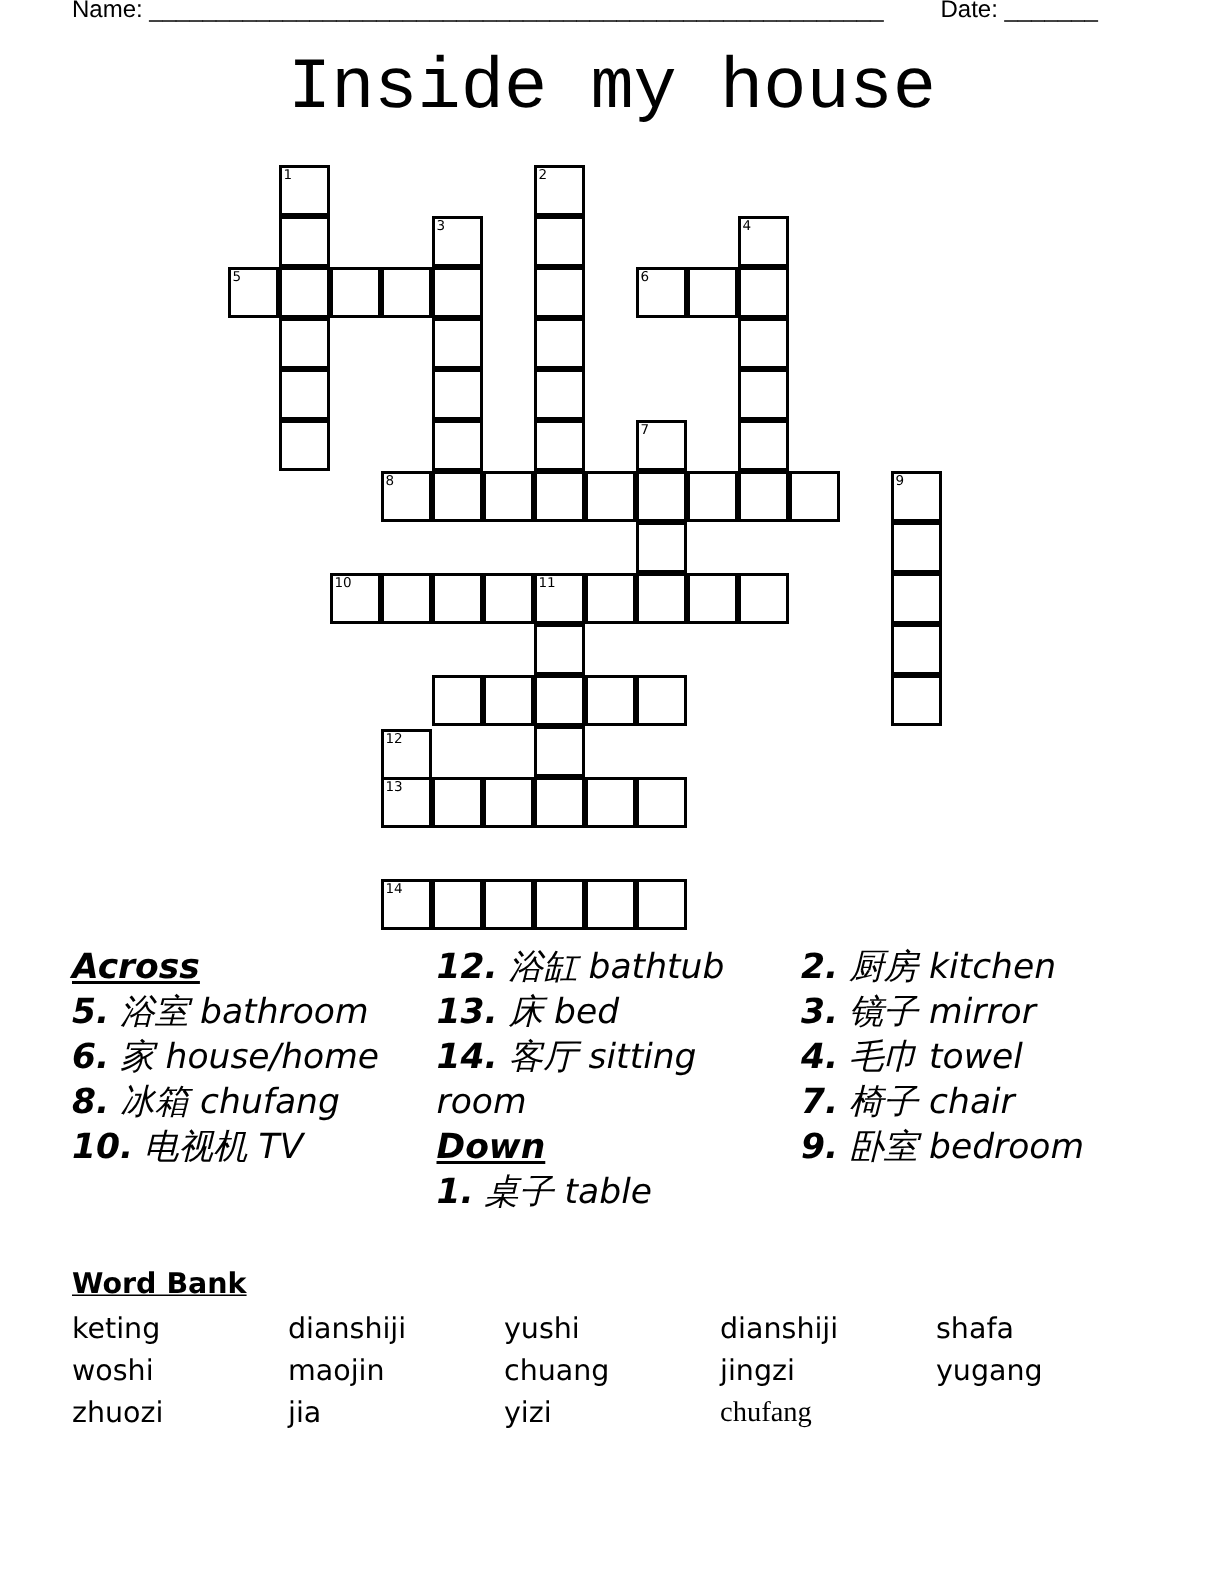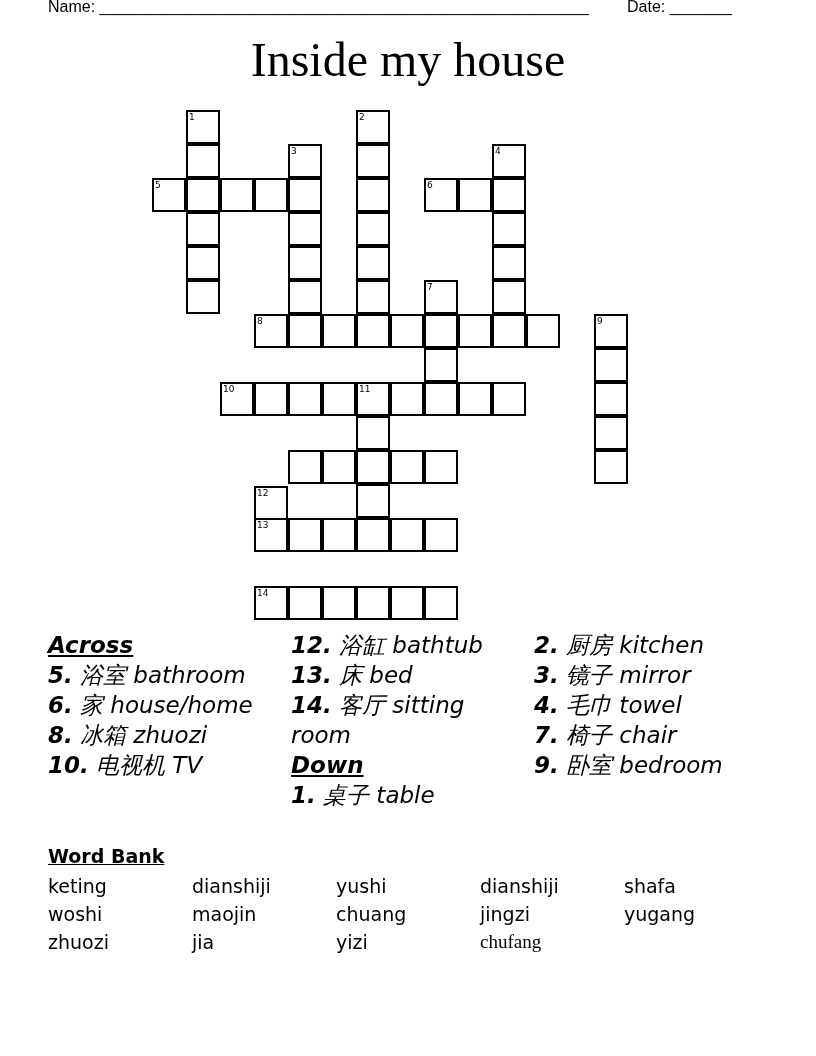--- a/index.html
+++ b/index.html
@@ -1,18 +1,18 @@
 <!DOCTYPE html>
 <html><head>
 <meta charset="utf-8">
 <style>
   html, body { margin: 0; padding: 0; background: #ffffff; }
   body { width: 816px; height: 1056px; position: relative; overflow: hidden; font-family: "DejaVu Sans", sans-serif; color: #000; }
   .hdr { position: absolute; top: -2px; font-family: "Liberation Sans", sans-serif; font-size: 16px; white-space: pre; }
-  .title { position: absolute; top: 32px; left: 0; width: 816px; text-align: center; font-family: Liberation Serif, serif; font-size: 48px; letter-spacing: 0px; }
+  .title { position: absolute; top: 32px; left: 0; width: 816px; text-align: center; font-family: Liberation Mono, monospace; font-size: 48px; letter-spacing: 0px; }
   .grid { position: absolute; left: 0; top: 0; width: 816px; height: 640px; }
   .cell { position: absolute; width: 34px; height: 34px; box-sizing: border-box; border: 2px solid #000; background: #fff; }
   .cell .num { position: absolute; left: 1px; top: 0px; font-size: 9px; line-height: 10px; font-family: "DejaVu Sans", sans-serif; }
   .col { position: absolute; font-size: 23px; line-height: 30px; font-style: italic; }
   .col .heading { font-weight: bold; text-decoration: underline; }
   .col .num { font-weight: bold; }
   .wb-title { position: absolute; left: 48px; top: 845px; font-size: 19px; font-weight: bold; text-decoration: underline; }
   .wb { position: absolute; font-size: 19px; line-height: 28px; }
 </style>
 </head>
@@ -123,21 +123,21 @@
     <div class="cell" style="left: 322px; top: 586px;"></div>
     <div class="cell" style="left: 356px; top: 586px;"></div>
     <div class="cell" style="left: 390px; top: 586px;"></div>
     <div class="cell" style="left: 424px; top: 586px;"></div>
   </div>
 
 <div class="col" style="left:48px; top:630px; width:230px;">
   <div class="heading">Across</div>
   <div><span class="num">5.</span><span> 浴室 bathroom</span></div>
   <div><span class="num">6.</span><span> 家 house/home</span></div>
-  <div><span class="num">8.</span><span> 冰箱 zhuozi</span></div>
+  <div><span class="num">8.</span><span> 冰箱 chufang</span></div>
   <div><span class="num">10.</span><span> 电视机 TV</span></div>
 </div>
 
 <div class="col" style="left:291px; top:630px; width:230px;">
   <div><span class="num">12.</span><span> 浴缸 bathtub</span></div>
   <div><span class="num">13.</span><span> 床 bed</span></div>
   <div><span class="num">14.</span><span> 客厅 sitting room</span></div>
   <div class="heading">Down</div>
   <div><span class="num">1.</span><span> 桌子 table</span></div>
 </div>

